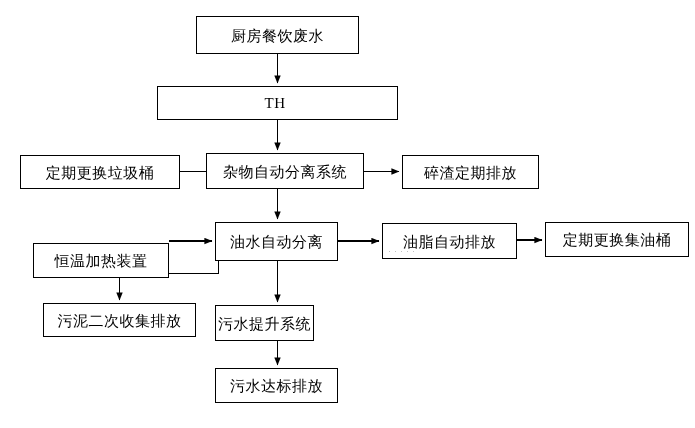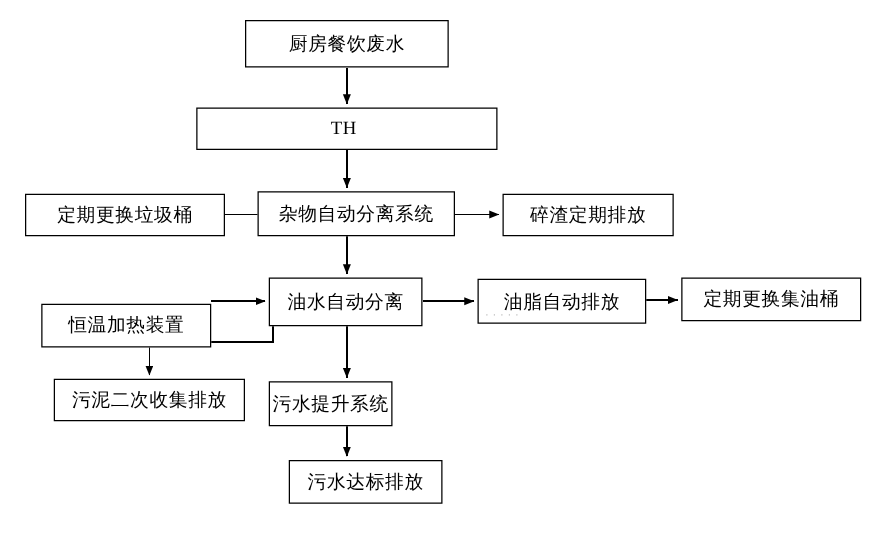--- a/index.html
+++ b/index.html
@@ -133,17 +133,17 @@
   </div>
 
   <div class="node" style="left:43px; top:303px; width:153px; height:34px;">
     <span>污泥二次收集排放</span>
   </div>
 
   <div class="node" style="left:215px; top:305px; width:99px; height:36px;">
     <span>污水提升系统</span>
   </div>
 
-  <div class="node" style="left:231px; top:368px; width:123px; height:35px;">
+  <div class="node" style="left:215px; top:368px; width:123px; height:35px;">
     <span>污水达标排放</span>
   </div>
 
 </div>
 
 </body></html>

